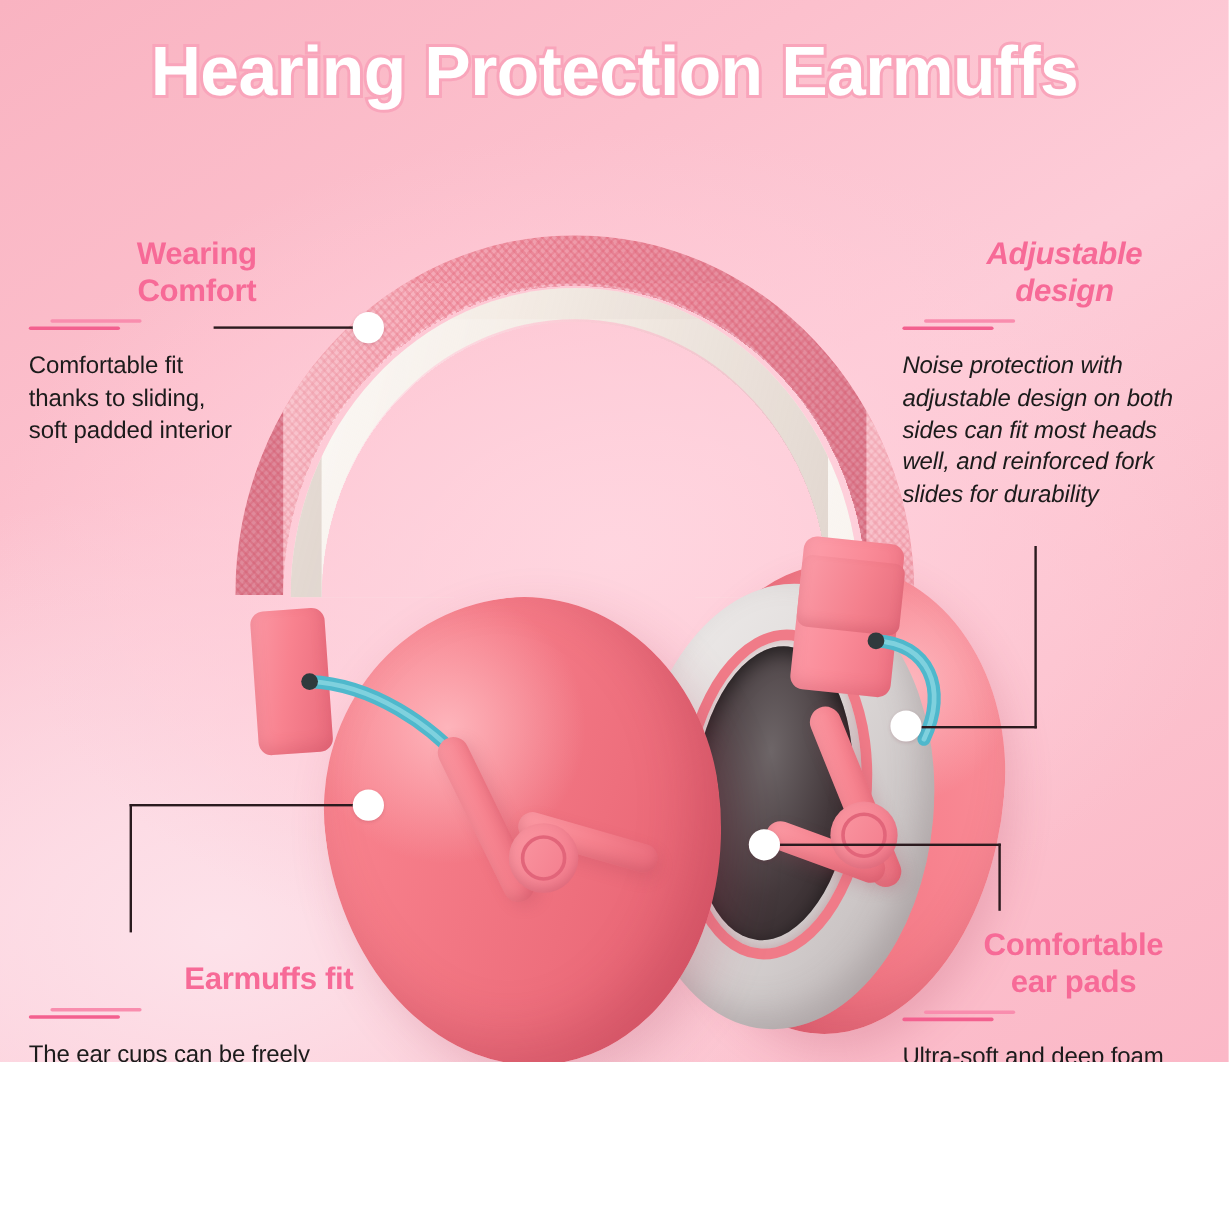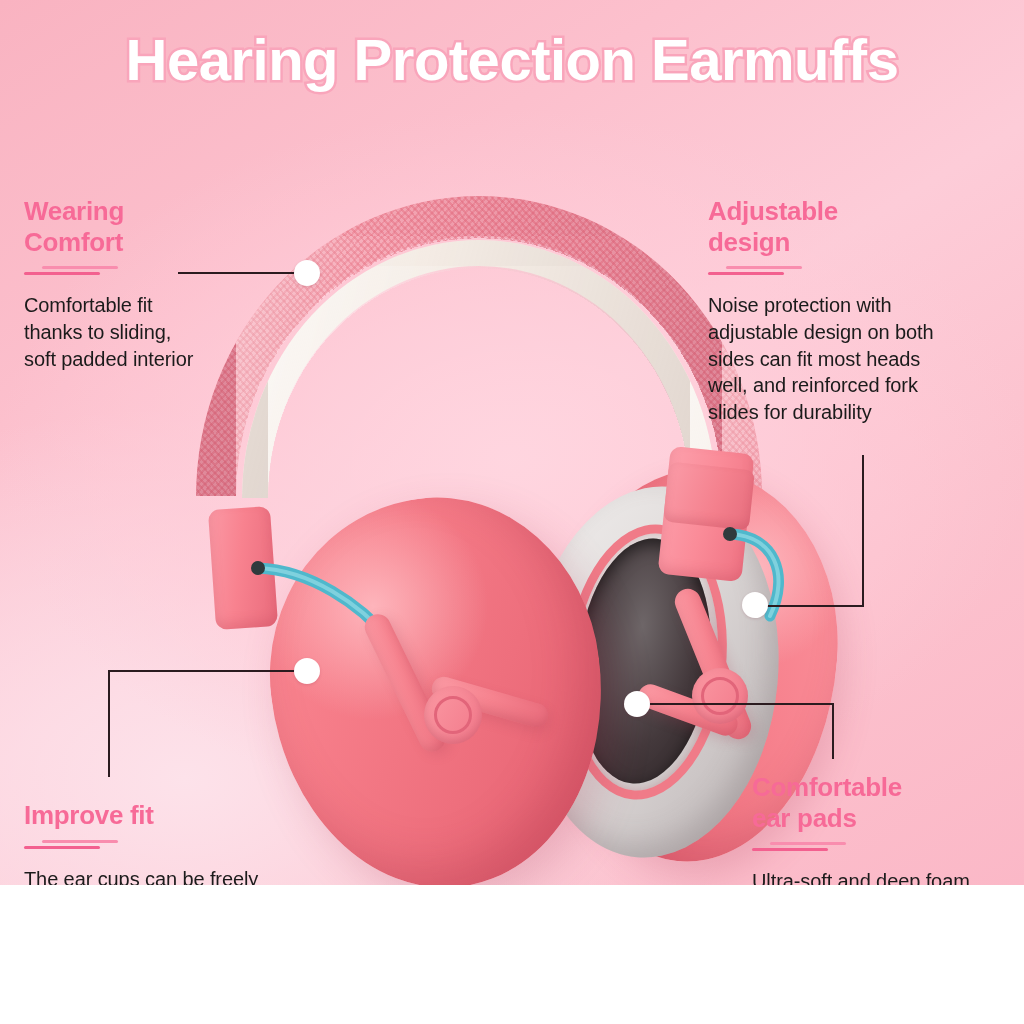--- a/index.html
+++ b/index.html
@@ -30,35 +30,36 @@
     -webkit-text-stroke:5px #f9a5bb;
     paint-order:stroke fill;
   }
 
   
   .feat { position:absolute; }
   .feat h2 {
     font-size:26px; font-weight:bold; line-height:1.18;
     color:#f76a97; letter-spacing:-0.3px;
     white-space:pre-line;
+    text-align:center;
   }
   .rule { margin:9px 0 13px 0; height:13px; position:relative; }
   .rule i {
     position:absolute; display:block; height:3px;
     background:#f98dae; border-radius:2px;
   }
   .rule i.top { left:18px; width:76px; top:0; }
   .rule i.bot { left:0;  width:76px; top:6px; background:#f3608f; }
   .feat p {
     font-size:20px; line-height:1.33; color:#1b1b1b;
     white-space:pre-line; letter-spacing:-0.1px;
   }
 
   #feat-wearing     { top:196px; left:24px;  width:280px; }
-  #feat-adjustable  { top:196px; left:708px; width:270px; }
+  #feat-adjustable  { top:196px; left:752px; width:270px;font-style:italic; }
   #feat-improve     { top:800px; left:24px;  width:400px; }
   #feat-earpads     { top:772px; left:752px; width:285px; }
 
   
   .lead { position:absolute; background:#2b1b1f; }
   .lead.h { height:2px; }
   .lead.v { width:2px; }
   .dot {
     position:absolute; width:26px; height:26px;
     border-radius:50%; background:#ffffff;
@@ -317,21 +318,21 @@
         <i class="bot"></i>
       </div>
     <p>Noise protection with
 adjustable design on both
 sides can fit most heads
 well, and reinforced fork
 slides for durability</p>
   </div>
 
   <div class="feat" id="feat-improve">
-    <h2>Improve fit</h2>
+    <h2>Earmuffs fit</h2>
     <div class="rule">
         <i class="top"></i>
         <i class="bot"></i>
       </div>
     <p>The ear cups can be freely
 rotated and adjusted 190 ° to
 be suitable for most children's needs</p>
   </div>
 
   <div class="feat" id="feat-earpads">

